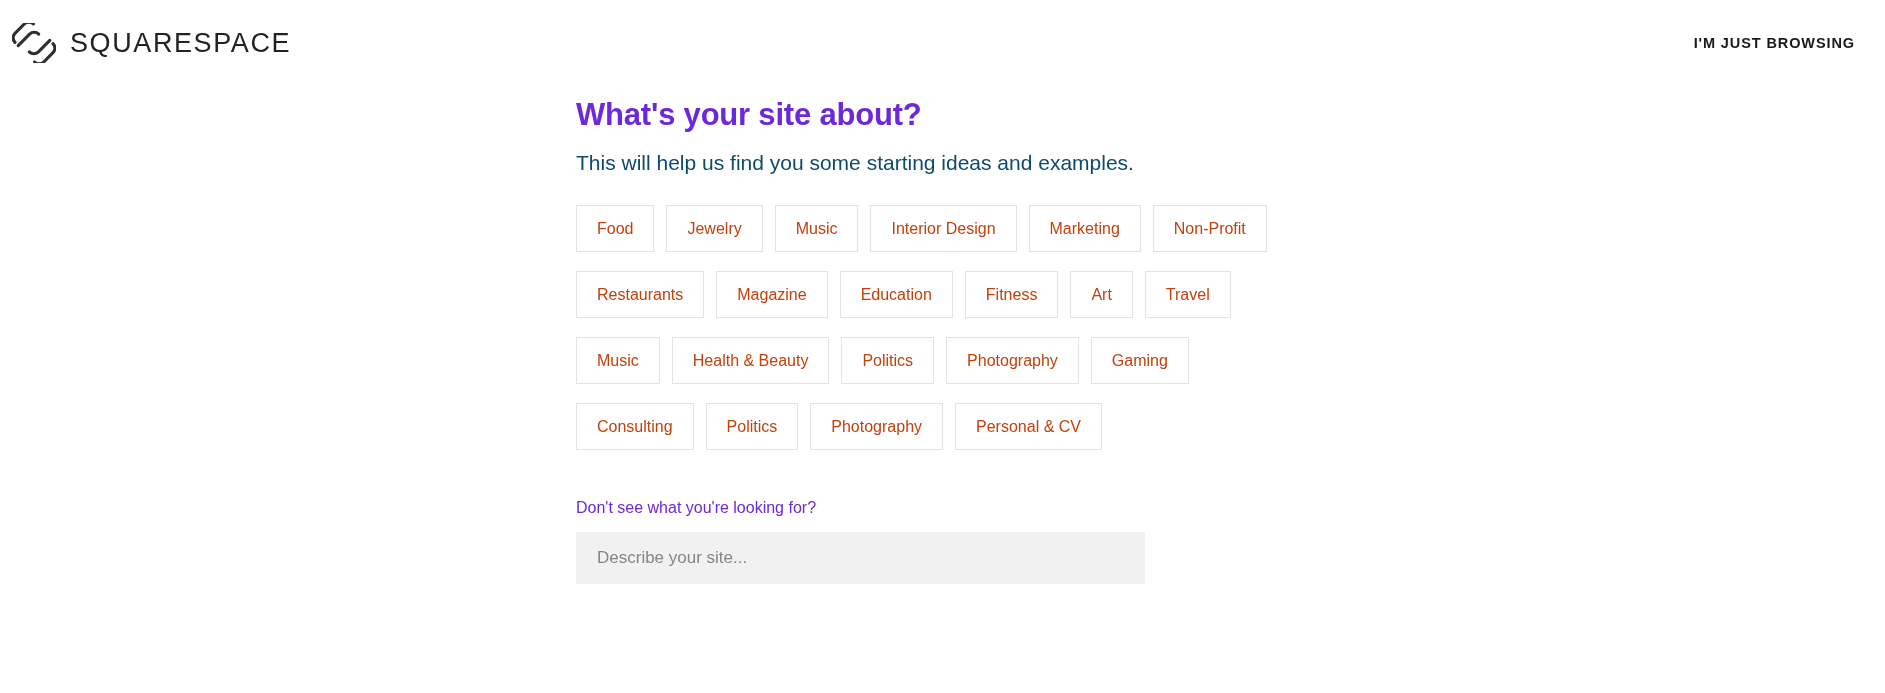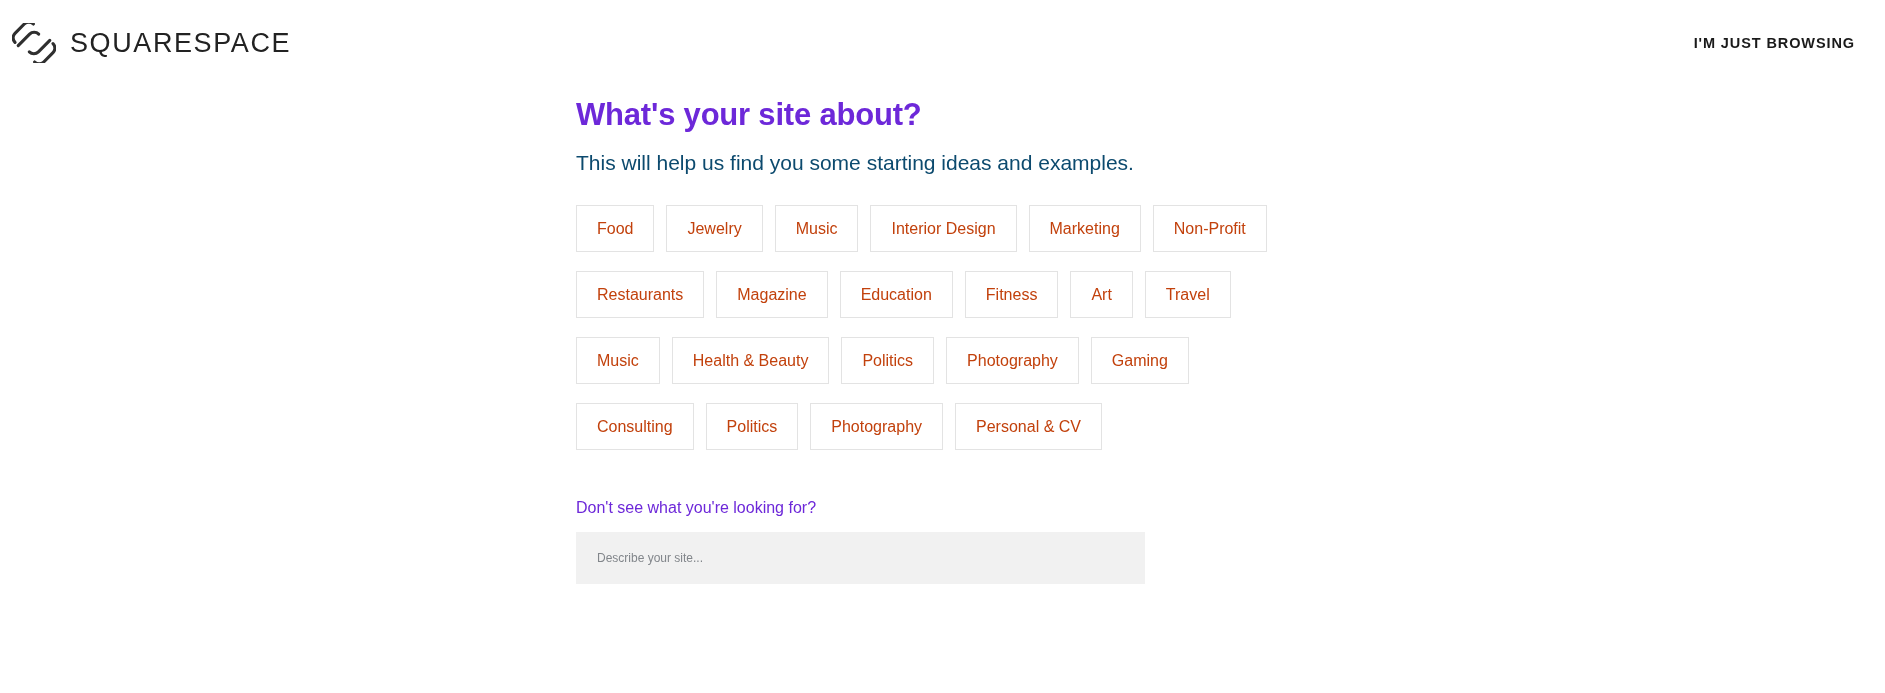--- a/index.html
+++ b/index.html
@@ -133,21 +133,21 @@
   .describe-input {
     display: block;
     margin-top: 13px;
     width: 569px;
     height: 52px;
     padding: 16px 21px;
     background: #f1f1f1;
     border: none;
     outline: none;
     font-family: "Liberation Sans", sans-serif;
-    font-size: 12px;
+    font-size: 17px;
     color: #2b2b2b;
   }
 
   .describe-input::placeholder {
     color: #82868b;
     opacity: 1;
   }
 </style>
 </head>
 <body>

